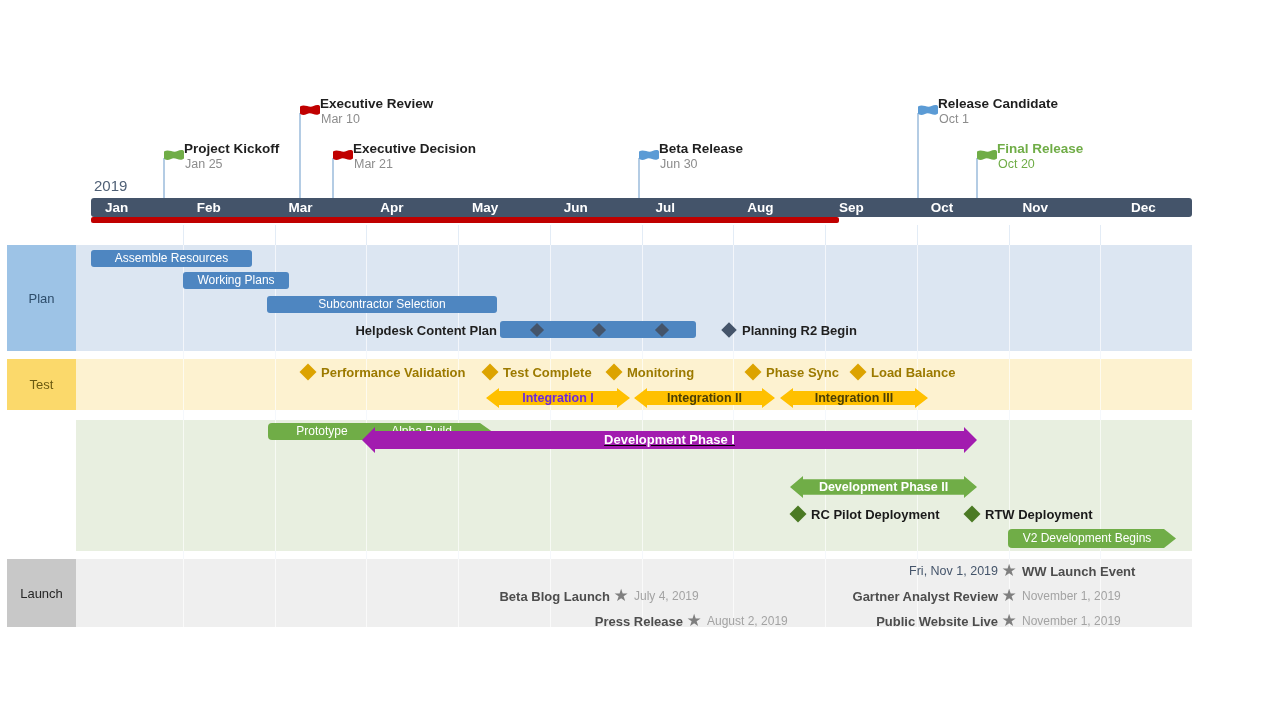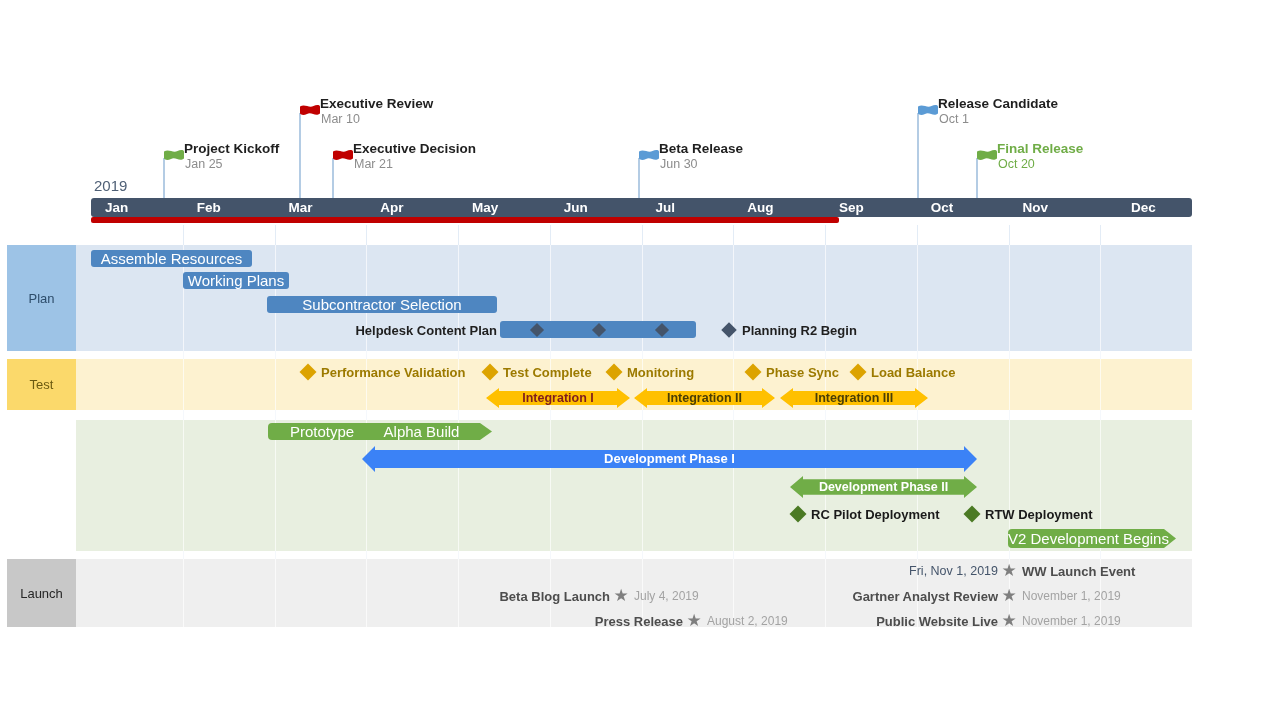--- a/index.html
+++ b/index.html
@@ -2,21 +2,21 @@
 <html><head>
 <meta charset="utf-8">
 <style>
   html,body{margin:0;padding:0;background:#fff;}
   #canvas{position:relative;width:1280px;height:720px;background:#ffffff;
           font-family:"Liberation Sans",sans-serif;overflow:hidden;}
   .abs{position:absolute;}
   .nowrap{white-space:nowrap;margin-left:8px;}
   .year{position:absolute;left:94px;top:177px;font-size:15px;color:#4f6076;}
   .band-text{color:#ffffff;font-size:13.5px;font-weight:600;}
-  .bar-text{color:#ffffff;font-size:15px;text-align:center;white-space:nowrap;overflow:hidden;}
+  .bar-text{color:#ffffff;font-size:12px;text-align:center;white-space:nowrap;overflow:hidden;}
   .flag-title{font-size:13.5px;font-weight:bold;color:#1f1f1f;white-space:nowrap;}
   .flag-date{font-size:12.5px;color:#8c8c8c;white-space:nowrap;}
   .lane-label{display:flex;align-items:center;justify-content:center;font-size:13px;}
   .ms-label{font-size:13px;font-weight:bold;white-space:nowrap;}
   .launch-label{font-size:13px;font-weight:bold;color:#4d4d4d;white-space:nowrap;}
   .launch-date{font-size:12px;color:#a3a3a3;white-space:nowrap;}
   .launch-date-slate{font-size:12.5px;color:#44546a;white-space:nowrap;}
 </style>
 </head>
 <body>
@@ -122,35 +122,35 @@
     <div class="abs ms-label" style="left: 321px; top: 372px; transform: translateY(-50%); color: rgb(156, 122, 0);">Performance Validation</div>
     <div class="abs" style="left: 490px; top: 372px; width: 12px; height: 12px; background: rgb(220, 163, 0); transform: translate(-50%, -50%) rotate(45deg);"></div>
     <div class="abs ms-label" style="left: 503px; top: 372px; transform: translateY(-50%); color: rgb(156, 122, 0);">Test Complete</div>
     <div class="abs" style="left: 614px; top: 372px; width: 12px; height: 12px; background: rgb(220, 163, 0); transform: translate(-50%, -50%) rotate(45deg);"></div>
     <div class="abs ms-label" style="left: 627px; top: 372px; transform: translateY(-50%); color: rgb(156, 122, 0);">Monitoring</div>
     <div class="abs" style="left: 753px; top: 372px; width: 12px; height: 12px; background: rgb(220, 163, 0); transform: translate(-50%, -50%) rotate(45deg);"></div>
     <div class="abs ms-label" style="left: 766px; top: 372px; transform: translateY(-50%); color: rgb(156, 122, 0);">Phase Sync</div>
     <div class="abs" style="left: 858px; top: 372px; width: 12px; height: 12px; background: rgb(220, 163, 0); transform: translate(-50%, -50%) rotate(45deg);"></div>
     <div class="abs ms-label" style="left: 871px; top: 372px; transform: translateY(-50%); color: rgb(156, 122, 0);">Load Balance</div>
     <div class="abs" style="left: 486px; top: 388px; width: 144px; height: 20px; background: rgb(255, 192, 0); clip-path: polygon(0% 50%, 13px 0%, 13px 15%, calc(100% - 13px) 15%, calc(100% - 13px) 0%, 100% 50%, calc(100% - 13px) 100%, calc(100% - 13px) 85%, 13px 85%, 13px 100%);">
-      <div style="text-align: center; line-height: 20px; white-space: nowrap; color: #7f1d1d; font-size: 12.5px; font-weight: 600;">Integration I</div>
+      <div style="text-align: center; line-height: 20px; white-space: nowrap; color: #6d28d9; font-size: 12.5px; font-weight: 600;">Integration I</div>
     </div>
     <div class="abs" style="left: 634px; top: 388px; width: 141px; height: 20px; background: rgb(255, 192, 0); clip-path: polygon(0% 50%, 13px 0%, 13px 15%, calc(100% - 13px) 15%, calc(100% - 13px) 0%, 100% 50%, calc(100% - 13px) 100%, calc(100% - 13px) 85%, 13px 85%, 13px 100%);">
       <div style="text-align: center; line-height: 20px; white-space: nowrap; color: rgb(74, 62, 5); font-size: 12.5px; font-weight: 600;">Integration II</div>
     </div>
     <div class="abs" style="left: 780px; top: 388px; width: 148px; height: 20px; background: rgb(255, 192, 0); clip-path: polygon(0% 50%, 13px 0%, 13px 15%, calc(100% - 13px) 15%, calc(100% - 13px) 0%, 100% 50%, calc(100% - 13px) 100%, calc(100% - 13px) 85%, 13px 85%, 13px 100%);">
       <div style="text-align: center; line-height: 20px; white-space: nowrap; color: rgb(74, 62, 5); font-size: 12.5px; font-weight: 600;">Integration III</div>
     </div>
     <div class="abs" style="left: 268px; top: 423px; width: 92px; height: 17px; background: rgb(112, 173, 71); border-radius: 4px 0px 0px 4px; padding-left: 8px;">
       <div class="bar-text" style="line-height: 17px;">Prototype</div>
     </div>
     <div class="abs" style="left: 361px; top: 423px; width: 131px; height: 17px; background: rgb(112, 173, 71); border-radius: 0px; clip-path: polygon(0px 0px, calc(100% - 12px) 0px, 100% 50%, calc(100% - 12px) 100%, 0px 100%);">
       <div class="bar-text" style="line-height: 17px; padding-right: 10px;">Alpha Build</div>
     </div>
-    <div class="abs" style="left: 362px; top: 446px; width: 615px; height: 26px; background: #3b82f6; clip-path: polygon(0% 50%, 13px 0%, 13px 15%, calc(100% - 13px) 15%, calc(100% - 13px) 0%, 100% 50%, calc(100% - 13px) 100%, calc(100% - 13px) 85%, 13px 85%, 13px 100%);">
+    <div class="abs" style="left: 362px; top: 427px; width: 615px; height: 26px; background: #a21caf; clip-path: polygon(0% 50%, 13px 0%, 13px 15%, calc(100% - 13px) 15%, calc(100% - 13px) 0%, 100% 50%, calc(100% - 13px) 100%, calc(100% - 13px) 85%, 13px 85%, 13px 100%); text-decoration: underline;">
       <div style="text-align: center; line-height: 26px; white-space: nowrap; color: rgb(255, 255, 255); font-size: 13px; font-weight: bold;">Development Phase I</div>
     </div>
     <div class="abs" style="left: 790px; top: 476px; width: 187px; height: 22px; background: rgb(112, 173, 71); clip-path: polygon(0% 50%, 13px 0%, 13px 15%, calc(100% - 13px) 15%, calc(100% - 13px) 0%, 100% 50%, calc(100% - 13px) 100%, calc(100% - 13px) 85%, 13px 85%, 13px 100%);">
       <div style="text-align: center; line-height: 22px; white-space: nowrap; color: rgb(255, 255, 255); font-size: 12.5px; font-weight: 600;">Development Phase II</div>
     </div>
     <div class="abs" style="left: 798px; top: 514px; width: 12px; height: 12px; background: rgb(75, 122, 36); transform: translate(-50%, -50%) rotate(45deg);"></div>
     <div class="abs ms-label" style="left: 811px; top: 514px; transform: translateY(-50%); color: rgb(26, 26, 26);">RC Pilot Deployment</div>
     <div class="abs" style="left: 972px; top: 514px; width: 12px; height: 12px; background: rgb(75, 122, 36); transform: translate(-50%, -50%) rotate(45deg);"></div>
     <div class="abs ms-label" style="left: 985px; top: 514px; transform: translateY(-50%); color: rgb(26, 26, 26);">RTW Deployment</div>
     <div class="abs" style="left: 1008px; top: 529px; width: 168px; height: 19px; background: rgb(112, 173, 71); border-radius: 4px 0px 0px 4px; clip-path: polygon(0px 0px, calc(100% - 12px) 0px, 100% 50%, calc(100% - 12px) 100%, 0px 100%);">

